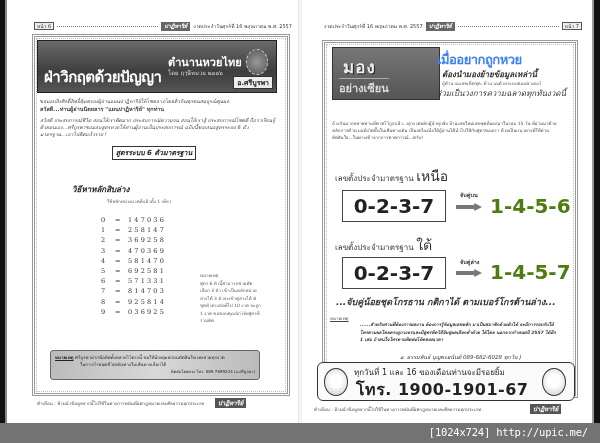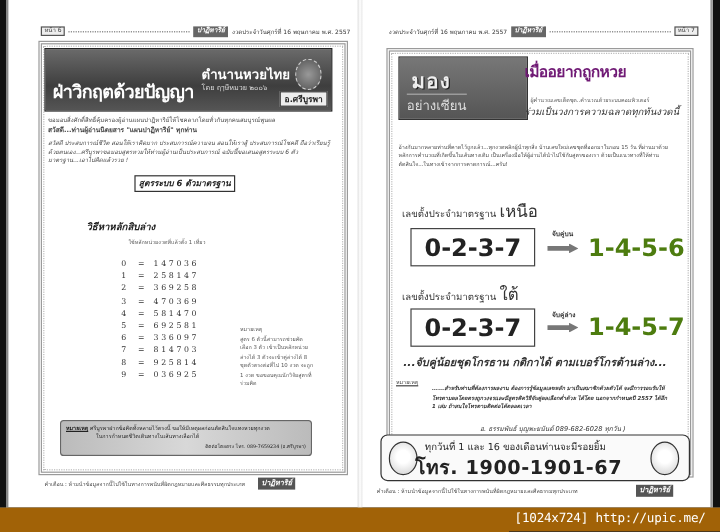--- a/index.html
+++ b/index.html
@@ -50,22 +50,22 @@
 
   .note-box { position: absolute; left: 50px; top: 356px; width: 210px; height: 30px; background: linear-gradient(90deg,#bbb,#d8d8d8,#bbb); border: 1px solid #666; border-radius: 3px; font-size: 4.5px; color: #222; padding: 3px 4px; line-height: 7px; }
   .note-box .lbl { text-decoration: underline; font-weight: bold; }
 
   .footer-l { position: absolute; left: 35px; top: 402px; font-size: 4.5px; color: #444; }
   .footer-logo { position: absolute; background: #555; color: #fff; font-size: 6px; font-weight: bold; font-style: italic; padding: 0 3px; height: 10px; line-height: 10px; }
 
   
   .banner-r { position: absolute; left: 33px; top: 49px; width: 108px; height: 53px; background: linear-gradient(180deg,#777,#555); border: 1px solid #333; }
   .banner-r .big { position: absolute; left: 10px; top: 5px; font-size: 17px; font-weight: bold; color: #eee; letter-spacing: 1px; text-shadow: 1px 1px 0 #222; }
-  .banner-r .sub { position: absolute; left: 6px; top: 30px; font-size: 11px; font-weight: normal; color: #ddd; border-top: 1px solid #aaa; }
-  .headline-r { position: absolute; left: 140px; top: 51px; font-size: 13px; font-weight: 900; color: #701a75; letter-spacing: -0.5px; }
+  .banner-r .sub { position: absolute; left: 6px; top: 30px; font-size: 11px; font-weight: bold; color: #ddd; border-top: 1px solid #aaa; }
+  .headline-r { position: absolute; left: 140px; top: 51px; font-size: 13px; font-weight: 900; color: #3b82f6; letter-spacing: -0.5px; }
   .sub-r1 { position: absolute; left: 145px; top: 70px; font-size: 8px; font-weight: bold; font-style: italic; color: #333; }
   .sub-r2 { position: absolute; left: 145px; top: 81px; font-size: 4.5px; color: #555; }
   .sub-r3 { position: absolute; left: 140px; top: 88px; font-size: 8px; font-style: italic; color: #333; }
 
   .rp-text { position: absolute; left: 35px; top: 123px; width: 225px; font-size: 4.5px; color: #444; line-height: 7px; }
 
   .region-label { position: absolute; left: 35px; font-size: 8px; color: #333; }
   .region-label .rg { font-size: 14px; }
   .num-box { position: absolute; left: 41px; width: 104px; height: 32px; border: 1px solid #444; font-size: 20px; font-weight: bold; text-align: center; line-height: 30px; color: #222; }
   .arrow { position: absolute; left: 152px; width: 26px; height: 8px; background: #777; clip-path: polygon(0 25%,70% 25%,70% 0,100% 50%,70% 100%,70% 75%,0 75%); }
@@ -78,21 +78,21 @@
   .rnote-sig { position: absolute; left: 100px; top: 355px; font-size: 5.5px; font-style: italic; color: #333; }
 
   .hotline { position: absolute; left: 33px; top: 362px; width: 233px; height: 39px; border: 1px solid #333; border-radius: 6px; background: #fafafa; }
   .hotline .face { position: absolute; top: 5px; width: 24px; height: 28px; border: 1px solid #333; border-radius: 50%; background: radial-gradient(circle at 50% 45%,#fff 30%,#ccc); }
   .hotline .l1 { position: absolute; left: 32px; top: 3px; font-size: 8px; color: #222; }
   .hotline .l2 { position: absolute; left: 42px; top: 14px; font-size: 16px; font-weight: bold; color: #222; letter-spacing: 0.5px; }
 
   .footer-r { position: absolute; left: 35px; top: 405px; font-size: 4.5px; color: #444; }
 
   
-  .bottom-bar { position: absolute; left: 0; top: 423px; width: 600px; height: 20px; background: #a16207; }
+  .bottom-bar { position: absolute; left: 0; top: 423px; width: 600px; height: 20px; background: #737373; }
   .watermark { position: absolute; right: 12px; top: 3px; color: #fff; font-family: "DejaVu Sans Mono", monospace; font-size: 10.5px; letter-spacing: -0.2px; }
 </style>
 </head>
 <body>
 
 <div class="spread">
   <div class="left-edge"></div>
   <div class="left-edge2"></div>
   <div class="right-edge"></div>
   <div class="right-edge2"></div>
@@ -152,21 +152,21 @@
           <span class="v">581470</span>
         </div>
       <div class="num-row">
           <span class="d">5</span>
           <span class="eq">=</span>
           <span class="v">692581</span>
         </div>
       <div class="num-row">
           <span class="d">6</span>
           <span class="eq">=</span>
-          <span class="v">336097</span>
+          <span class="v">571331</span>
         </div>
       <div class="num-row">
           <span class="d">7</span>
           <span class="eq">=</span>
           <span class="v">814703</span>
         </div>
       <div class="num-row">
           <span class="d">8</span>
           <span class="eq">=</span>
           <span class="v">925814</span>
@@ -202,20 +202,21 @@
       <span class="pgnum">หน้า 7</span>
     </div>
 
     <div class="frame" style="left:20px;top:40px;width:256px;height:358px;"></div>
 
     <div class="banner-r" style="left:30px;top:47px;">
       <span class="big">มอง</span>
       <span class="sub">อย่างเซียน</span>
     </div>
     <div class="headline-r" style="left:135px;top:49px;">เมื่ออยากถูกหวย</div>
+    <div class="sub-r1" style="left:140px;top:68px;">ต้องนำมองย้ายข้อมูลเหล่านี้</div>
     <div class="sub-r2" style="left:140px;top:80px;">ผู้คำนวณเลขเด็ดชุด..คำนวณด้วยระบบคอมพิวเตอร์</div>
     <div class="sub-r3" style="left:135px;top:87px;">ร่วมเป็นวงการความฉลาดทุกทันงวดนี้</div>
 
     <div class="rp-text" style="left:30px;top:120px;">อ้างกันมากหลายท่านที่คาดไว้ถูกแล้ว...ทุกงวดพลิกผู้นำทุกสิ่ง บ้านเลขใหม่เลขชุดที่ออกมาในรอบ 15 วัน ที่ผ่านมาด้วยหลักการคำนวณที่เกิดขึ้นในเส้นทางเดิม เป็นเครื่องมือให้ผู้อ่านได้นำไปใช้กับสูตรของเรา ด้วยเป็นแนวทางที่ให้ท่านตัดสินใจ...ในทางเข้าจากการคาดการณ์...ครับ!</div>
 
     <div class="region-label" style="left:33px;top:165px;">
       <span>เลขตั้งประจำมาตรฐาน</span>
       <span class="rg">เหนือ</span>
     </div>
     <div class="num-box" style="left:40px;top:190px;">0-2-3-7</div>
@@ -234,21 +235,21 @@
 
     <div class="tagline" style="left:34px;top:295px;">...จับคู่น้อยชุดโกรธาน กติกาได้ ตามเบอร์โกรต้านล่าง...</div>
 
     <div class="rnote-lbl" style="left:28px;top:315px;">หมายเหตุ</div>
     <div class="rnote" style="left:58px;top:321px;">......สำหรับท่านที่ต้องการผลงาน ต้องการรู้ข้อมูลเลขหลัก มาเป็นสมาชิกด้วยตัวได้ จะมีการรอบรับให้โทรตามผลโดยตรงถูกวงจรและมีสูตรคิดวิธีจับคู่ผลเลือกต่ำด้วย ได้โดย นอกจากกำหนดปี 2557 ได้อีก 1 เล่ม ถ้าสนใจโทรตามติดต่อได้ตลอดเวลา</div>
     <div class="rnote-sig" style="left:98px;top:353px;">อ. ธรรมพันธ์ บุญพะยนันต์ 089-682-6028 ทุกวัน )</div>
 
     <div class="hotline" style="left:15px;top:362px;width:258px;">
       <span class="face" style="left:6px;"></span>
       <span class="l1" style="left:36px;">ทุกวันที่ 1 และ 16 ของเดือนท่านจะมีรอยยิ้ม</span>
-      <span class="l2" style="left:28px;">โทร. 1900-1901-67</span>
+      <span class="l2" style="left:38px;">โทร. 1900-1901-67</span>
       <span class="face" style="right:8px;"></span>
     </div>
 
     <div class="footer-r" style="left:12px;top:406px;">คำเตือน : ห้ามนำข้อมูลจากนี้ไปใช้ในทางการพนันที่ผิดกฎหมายและศีลธรรมทุกประเภท</div>
     <div class="footer-logo" style="left:228px;top:404px;">ปาฏิหาริย์</div>
   </div>
 </div>
 
 <div class="bottom-bar">
   <span class="watermark">[1024x724] http://upic.me/</span>

